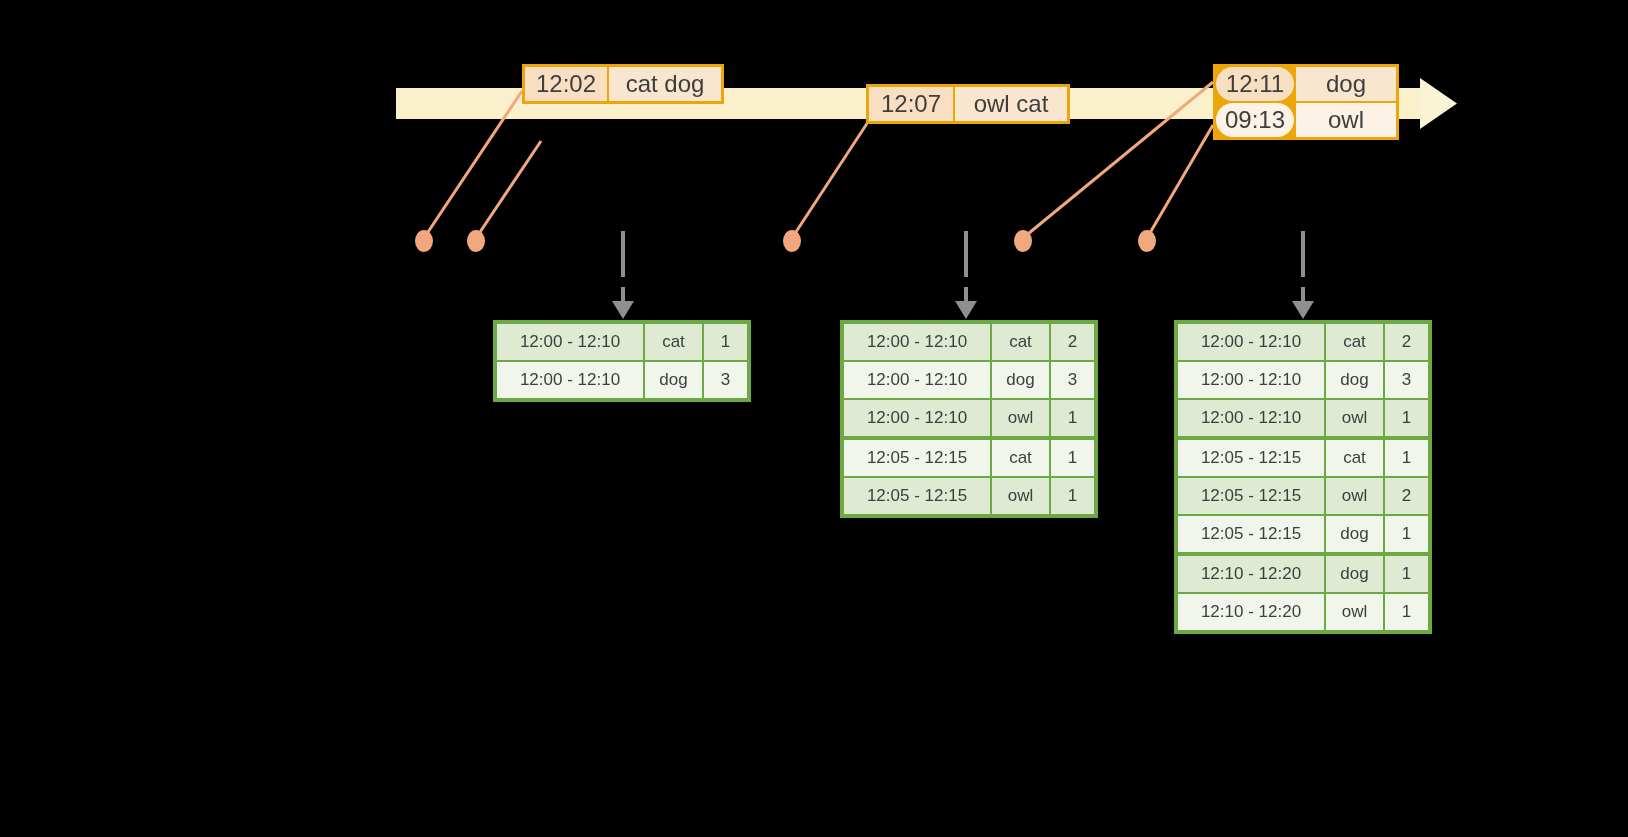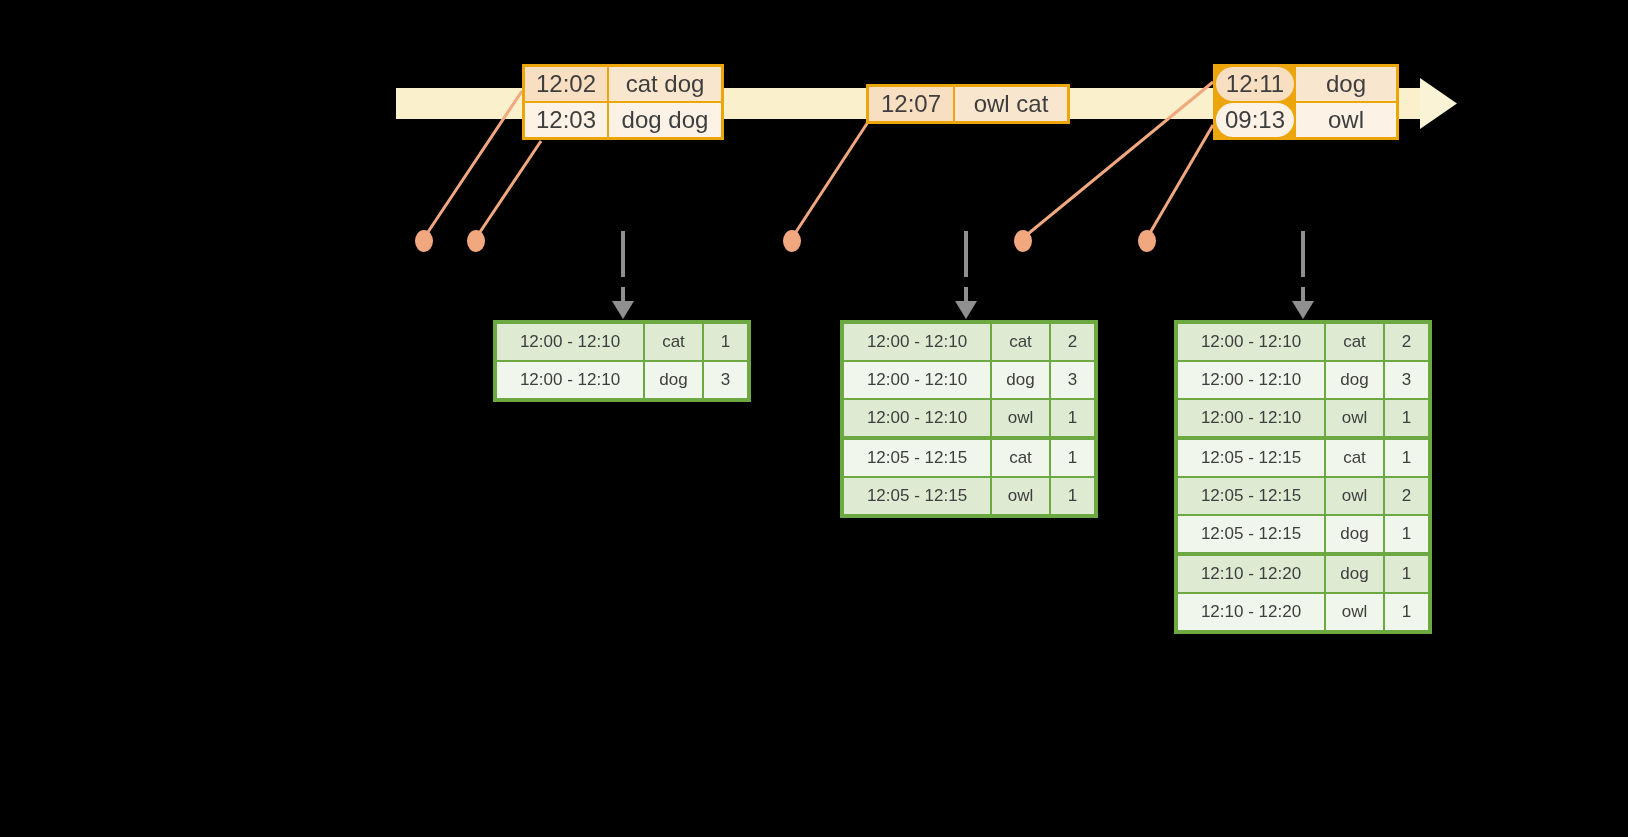--- a/index.html
+++ b/index.html
@@ -78,24 +78,20 @@
       <polygon points="955,301 977,301 966,319" stroke="none"></polygon>
       <line x1="1303" y1="231" x2="1303" y2="301" stroke-width="4" stroke-dasharray="46,10"></line>
       <polygon points="1292,301 1314,301 1303,319" stroke="none"></polygon>
     </g>
   </svg>
 
   <div class="etable" style="left:522px;top:64px;">
     <div class="erow dark">
       <div class="ecell e-time">12:02</div>
       <div class="ecell e-words">cat dog</div>
-    </div>
-    <div class="erow light">
-      <div class="ecell e-time">12:03</div>
-      <div class="ecell e-words">dog dog</div>
     </div>
   </div>
 
   <div class="etable" style="left:866px;top:84px;">
     <div class="erow dark">
       <div class="ecell e-time" style="width:84px;">12:07</div>
       <div class="ecell e-words">owl cat</div>
     </div>
   </div>
 

